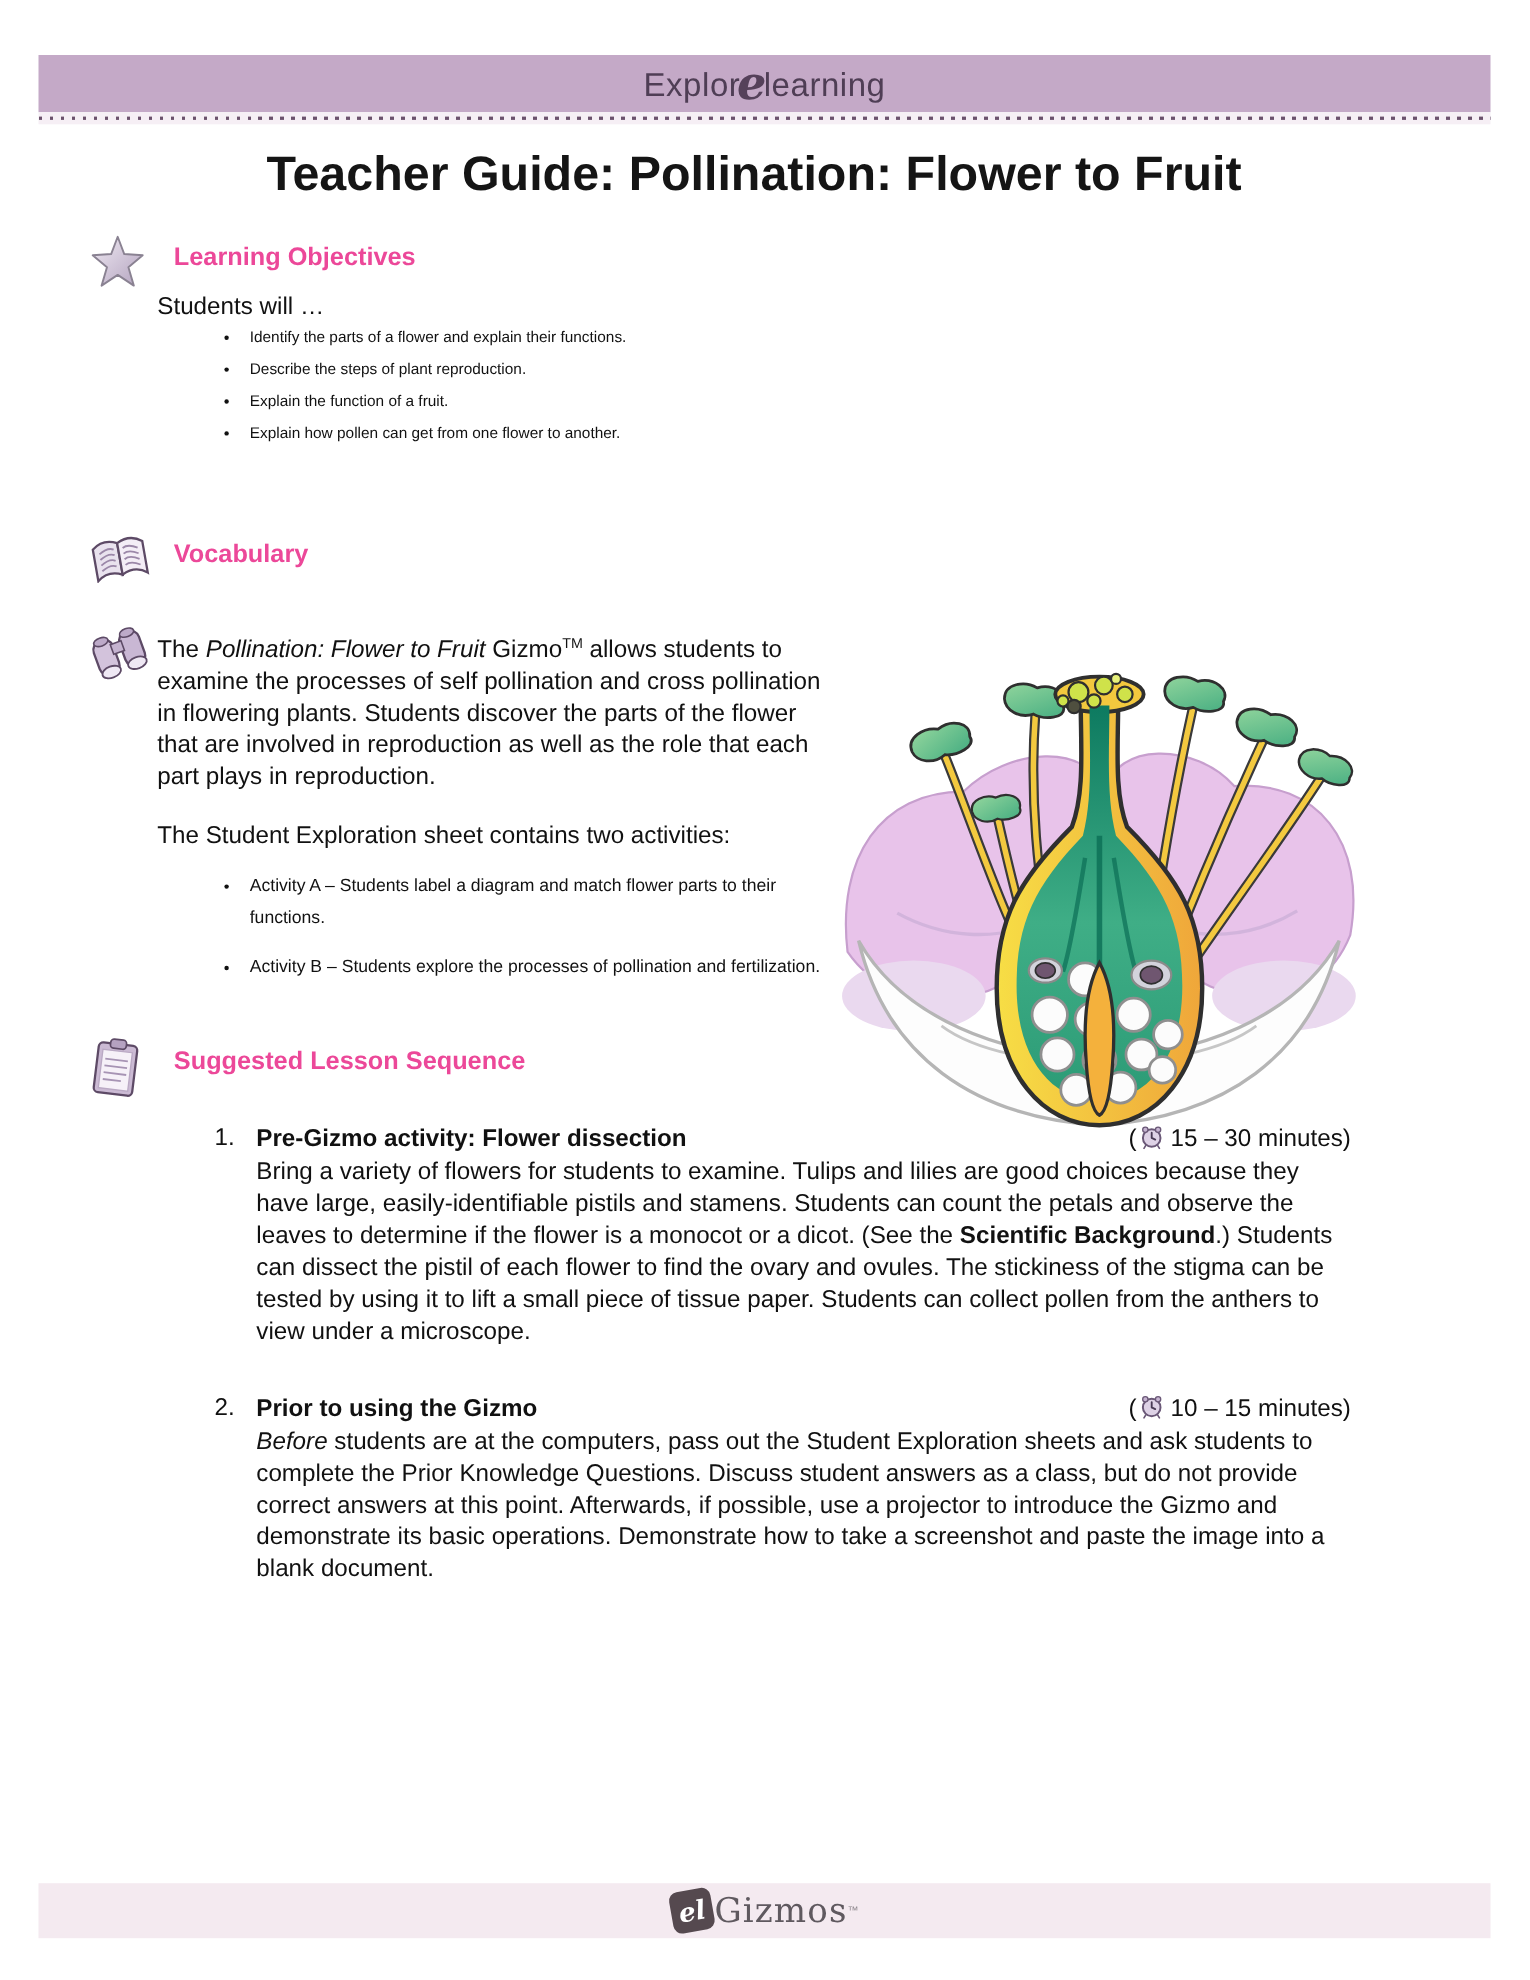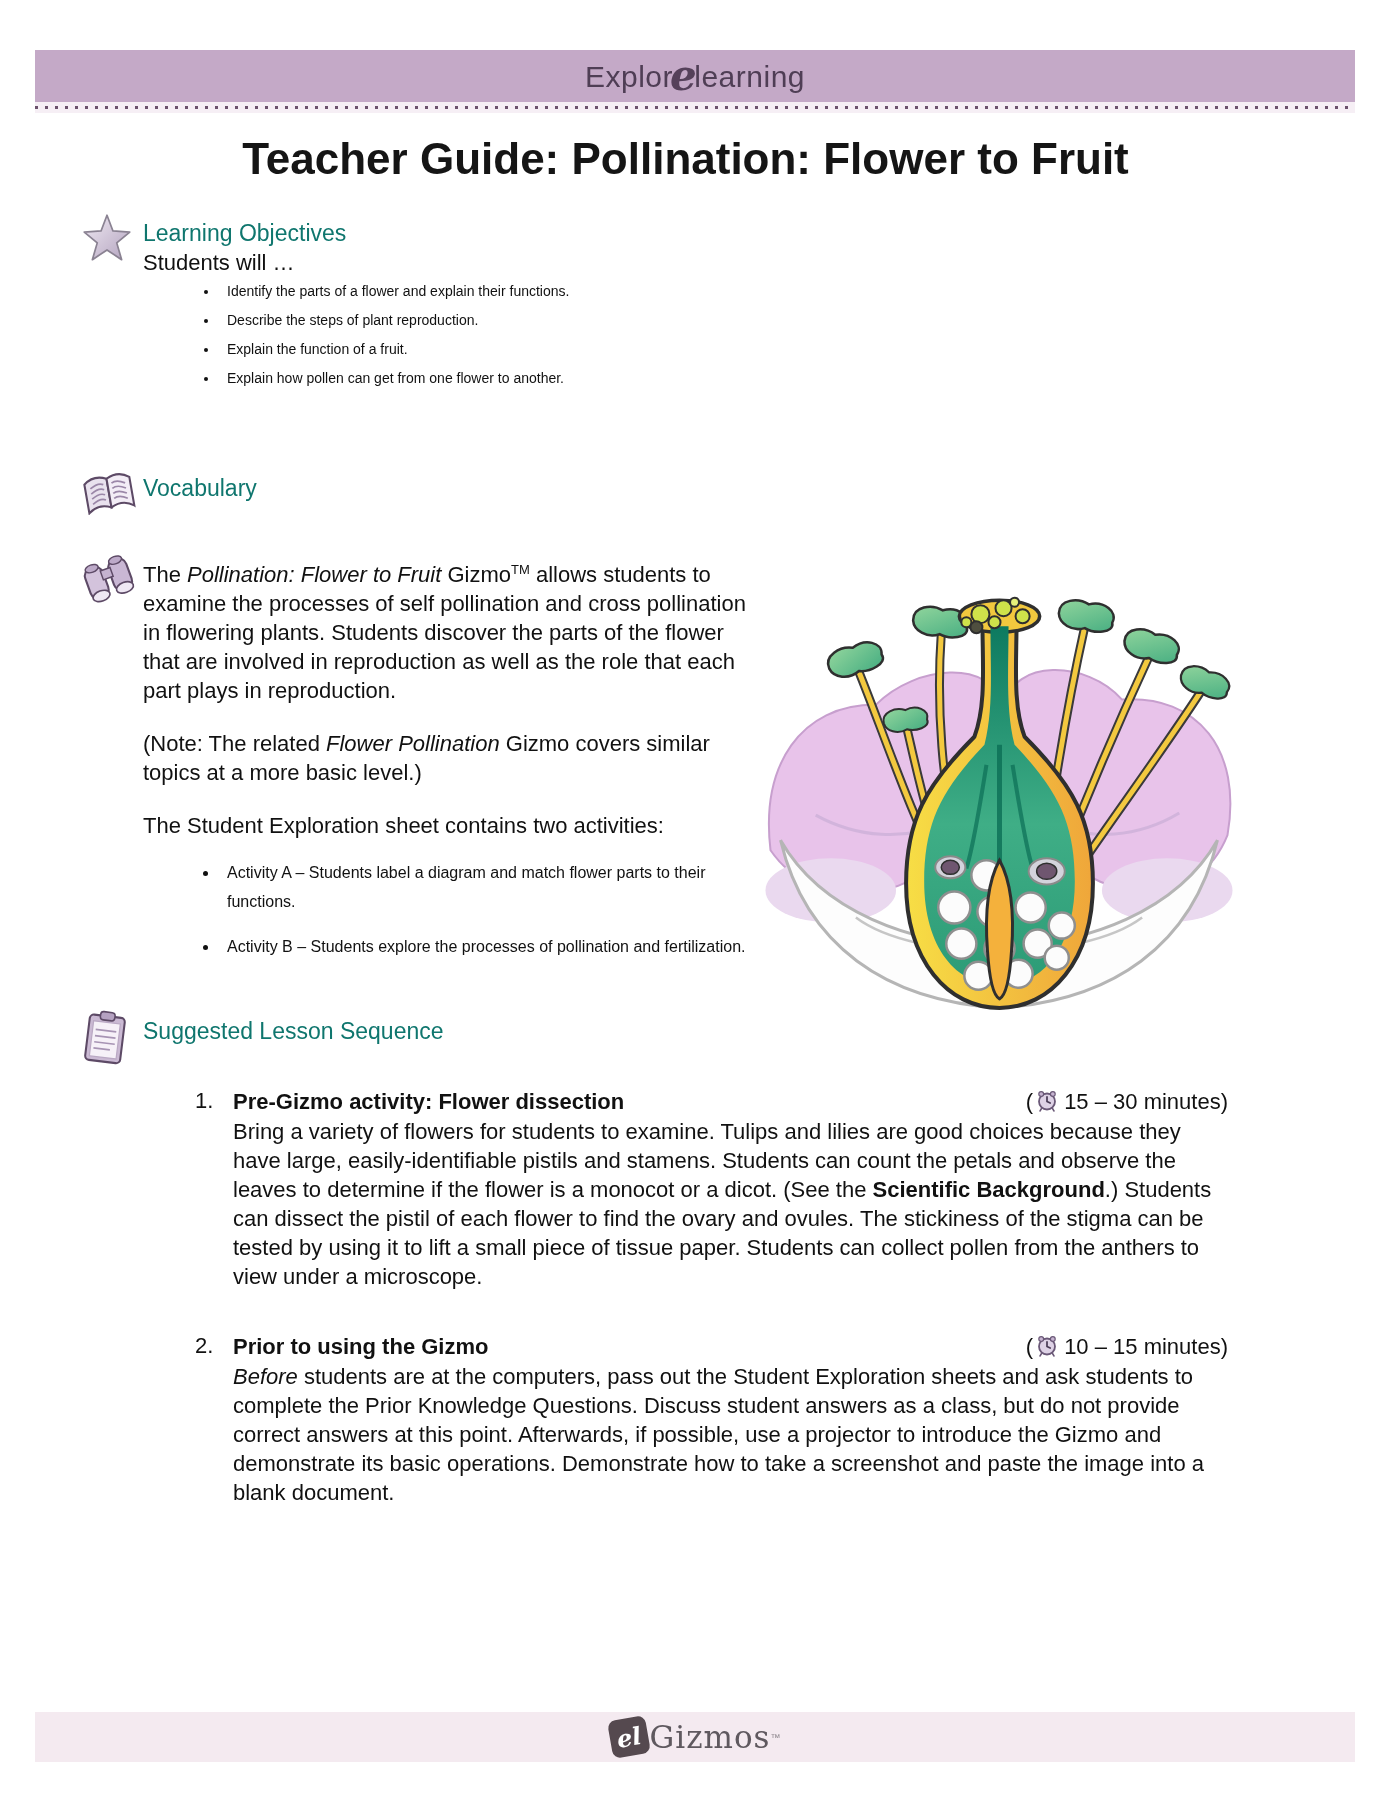--- a/index.html
+++ b/index.html
@@ -46,21 +46,21 @@
   h1.doc-title {
     margin: 0 0 38px 0;
     font-size: 44px; font-weight: bold;
     text-align: center; color: #151515;
     line-height: 42px;
   }
 
   .section { position: relative; }
   .section-icon { position: absolute; left: -62px; top: -6px; width: 56px; height: 56px; }
 
-  h2.sec-heading { margin: 0; font-size: 23px; font-weight: normal; line-height: 30px; color: #0f766e; }
+  h2.sec-heading { margin: 15px; font-size: 23px; font-weight: bold; line-height: 30px; color: #ec4899; }
   .body-text { font-size: 22px; line-height: 29px; }
   p { margin: 0; }
 
   
   .lo-list { margin: 0; padding-left: 76px; }
   .lo-list li { font-size: 14px; line-height: 29px; padding-left: 8px; }
 
   
   #vocab { margin-top: 80px; }
   #overview { margin-top: 57px; }
@@ -179,21 +179,20 @@
             <ellipse cx="15" cy="37" rx="8.5" ry="5" fill="#efe8f4" stroke="#5d4a66" stroke-width="1.6"></ellipse>
             <ellipse cx="39" cy="37" rx="8.5" ry="5" fill="#efe8f4" stroke="#5d4a66" stroke-width="1.6"></ellipse>
             <ellipse cx="15" cy="9" rx="6.5" ry="3.6" fill="#bdaac9" stroke="#5d4a66" stroke-width="1.4"></ellipse>
             <ellipse cx="39" cy="9" rx="6.5" ry="3.6" fill="#bdaac9" stroke="#5d4a66" stroke-width="1.4"></ellipse>
           </g>
         </svg>
       </span>
 
       <div class="ov-text">
         <p class="body-text"><span>The </span><span class="em">Pollination: Flower to Fruit</span><span> Gizmo</span><sup class="tm">TM</sup><span> allows students to examine the processes of self pollination and cross pollination in flowering plants. Students discover the parts of the flower that are involved in reproduction as well as the role that each part plays in reproduction.</span></p>
-        <p class="body-text"><span>(Note: The related </span><span class="em">Flower Pollination</span><span> Gizmo covers similar topics at a more basic level.)</span></p>
         <p class="body-text">The Student Exploration sheet contains two activities:</p>
         <ul class="act-list">
           <li>Activity A – Students label a diagram and match flower parts to their functions.</li>
           <li>Activity B – Students explore the processes of pollination and fertilization.</li>
         </ul>
       </div>
 
       <figure class="flower-figure">
         <svg width="488" height="462" viewBox="0 0 485 460">
           <defs>

